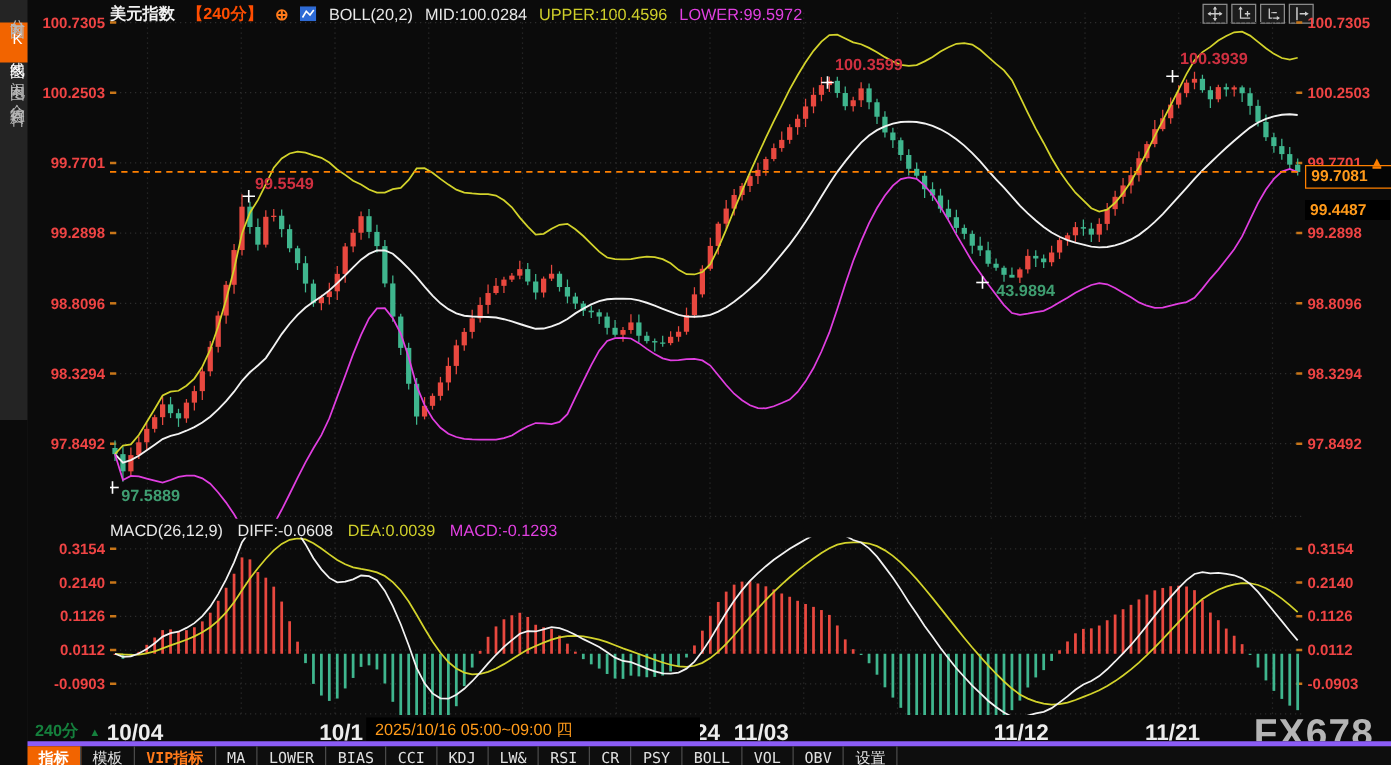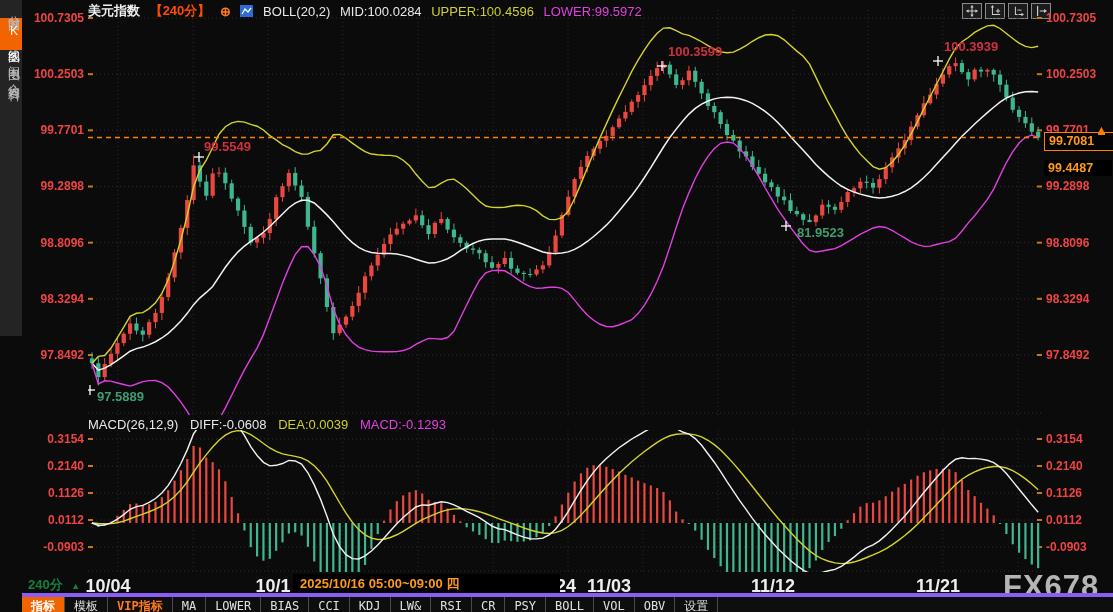--- a/index.html
+++ b/index.html
@@ -44,21 +44,21 @@
   .ann{position:absolute;font-size:13px;font-weight:700;z-index:4;}
   
   #macd-header{position:absolute;left:88px;top:417px;font-size:13px;white-space:nowrap;text-align:right;}
   #macd-header span{margin-right:8px;}
   
   #period-btn{position:absolute;left:28px;top:576px;color:#15803d;font-size:13px;font-weight:700;cursor:pointer;z-index:3;}
   #period-btn .arr{font-size:9px;margin-left:5px;}
   .date-label{position:absolute;top:576px;transform:translateX(-50%);color:#ededed;
               font-size:18px;font-weight:600;z-index:1;white-space:nowrap;}
   #xaxis-tooltip{position:absolute;left:293px;top:574px;width:260px;height:19px;background:#000;
-                 color:#ff9a1a;font-size:13px;font-weight:700;line-height:19px;padding-left:7px;z-index:2;}
+                 color:#ff9a1a;font-size:13px;font-weight:400;line-height:19px;padding-left:7px;z-index:2;}
   #watermark{position:absolute;left:1003px;top:569px;font-size:31px;font-weight:700;color:#b5b5b5;
              letter-spacing:1px;z-index:3;}
   
   #toolbar{position:absolute;left:22px;right:0;top:593px;height:19px;background:#0e0e0e;
            border-top:4px solid #8b5cf6;display:flex;align-items:stretch;z-index:4;}
   .tb-item{font-family:"DejaVu Sans Mono",monospace;font-size:12px;color:#e0e0e0;line-height:19px;
            padding:0 9px;border-right:1px solid #4a4a4a;cursor:pointer;white-space:nowrap;}
   .tb-item.active{background:#f26400;color:#fff;font-weight:700;}
   .tb-item.vip{color:#ff7a1a;font-weight:700;}
 </style>
@@ -492,21 +492,21 @@
     </svg>
 
   <div id="price-box" style="top: 132px;">99.7081</div>
   <div id="price-arrow" style="top: 124.575px;">▲<div class="bar"></div></div>
   <div id="settle-box" style="top: 159.913px;">99.4487</div>
 
   <div id="ann-layer">
       <div class="ann" style="left: 204px; top: 139px; color: rgb(207, 48, 64);">99.5549</div>
       <div class="ann" style="left: 668px; top: 44px; color: rgb(207, 48, 64);">100.3599</div>
       <div class="ann" style="left: 944px; top: 39px; color: rgb(207, 48, 64);">100.3939</div>
-      <div class="ann" style="left: 797px; top: 225px; color: rgb(63, 158, 113);">81.9523</div>
+      <div class="ann" style="left: 797px; top: 225px; color: rgb(63, 158, 113);">43.9894</div>
       <div class="ann" style="left: 97px; top: 389px; color: rgb(63, 158, 113);">97.5889</div>
     </div>
 
   <div id="macd-header">
     <span class="h-white">MACD(26,12,9)</span>
     <span class="h-white">DIFF:-0.0608</span>
     <span class="h-yellow">DEA:0.0039</span>
     <span class="h-magenta">MACD:-0.1293</span>
   </div>
 
@@ -711,21 +711,21 @@
 
   <span id="period-btn">
     <span>240分</span>
     <span class="arr">▲</span>
   </span>
   <div id="date-labels">
       <div class="date-label" style="left: 108px;">10/04</div>
       <div class="date-label" style="left: 273px;">10/1</div>
       <div class="date-label" style="left: 566px;">24</div>
       <div class="date-label" style="left: 609px;">11/03</div>
-      <div class="date-label" style="left: 773px;">11/12</div>
+      <div class="date-label" style="left: 817px;">11/12</div>
       <div class="date-label" style="left: 938px;">11/21</div>
     </div>
   <div id="xaxis-tooltip">2025/10/16 05:00~09:00 四</div>
   <div id="watermark">FX678</div>
 
   <div id="toolbar">
       <div class="tb-item active">指标</div>
       <div class="tb-item">模板</div>
       <div class="tb-item vip">VIP指标</div>
       <div class="tb-item">MA</div>

